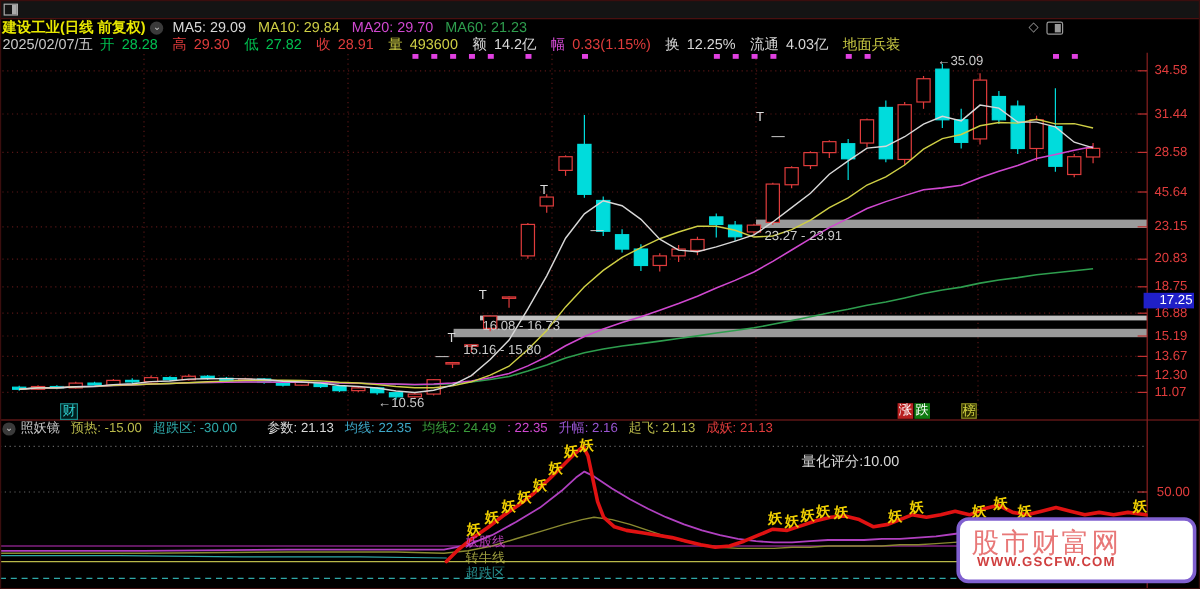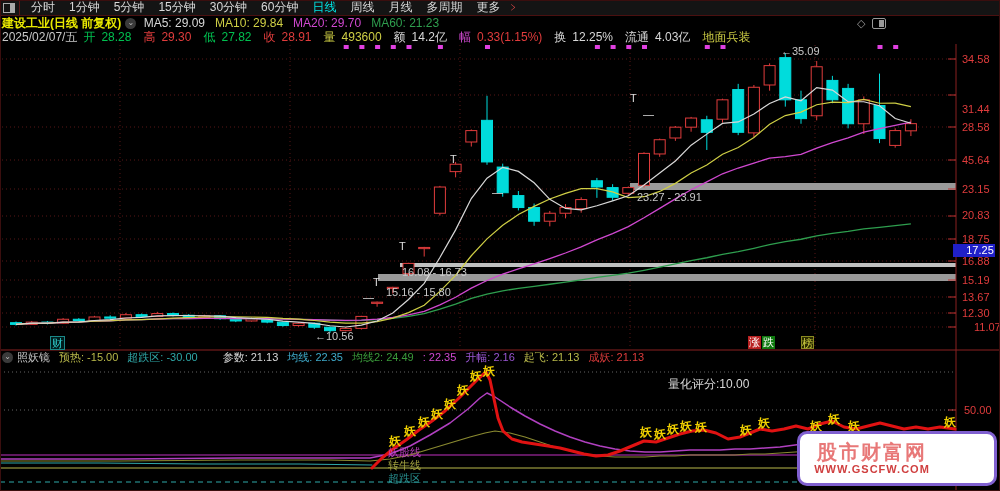--- a/index.html
+++ b/index.html
@@ -35,21 +35,21 @@
   .cur{background:#2020c8;color:#fff;text-align:center;font-size:11px;line-height:13px}
   .yao{color:#f0d000;font-weight:bold;font-size:12px;line-height:12px}
   
   #indheader{position:absolute;left:0;top:351px;width:1000px;height:13px;font-size:11px;line-height:13px;
              display:flex;align-items:center;white-space:nowrap}
   #indheader .ih{margin-right:9px}
   
   #watermark{position:absolute;left:797px;top:431px;width:200px;height:55px;background:#fff;
              border:3px solid #8060d0;border-radius:10px;display:flex;align-items:center;padding:2px 4px}
   #wm-left{flex:1;text-align:center}
-  #wm-title{font-size:20px;font-weight:bold;color:#e87878;letter-spacing:2px;line-height:22px}
+  #wm-title{font-size:23px;font-weight:normal;color:#e87878;letter-spacing:2px;line-height:22px}
   #wm-url{font-size:11px;font-weight:bold;color:#d04040;letter-spacing:1px;line-height:13px}
   #wm-right{display:flex;flex-direction:column;gap:3px}
   .wm-badge{font-size:11px;line-height:15px;color:#fff;padding:0 3px;border-radius:2px;text-align:center}
   svg{position:absolute;left:0;top:0}
 </style>
 </head>
 <body>
 
 <svg id="chartsvg" width="1000" height="491" viewBox="0 0 1000 491">
     <line x1="2" y1="59" x2="956" y2="59" stroke="#581616" stroke-dasharray="1,3"></line>
@@ -228,34 +228,20 @@
     <line x1="0" y1="468" x2="956" y2="468" stroke="#b9b94a"></line>
     <line x1="0" y1="482" x2="956" y2="482" stroke="#2fa8a8" stroke-dasharray="5,4"></line>
     <polyline points="0,463 100,463 200,464 300,464 372,465" fill="none" stroke="#2fa8a8" stroke-width="1" stroke-linejoin="round" stroke-linecap="round" stroke-opacity="1"></polyline>
     <polyline points="0,461 120,461 240,460 330,460 370,461 390,459 410,455 430,449 450,443 470,437 485,433 495,431 510,433 525,437 540,442 555,447 570,451 585,454 600,456 615,457 630,457 645,457 660,456 675,456 690,455 705,455 720,455 735,455 750,454 765,454 780,453 795,452 810,451 825,450 840,449 855,449 870,449 885,450 900,451 915,451 930,452 945,452 956,452" fill="none" stroke="#8a8a30" stroke-width="1.2" stroke-linejoin="round" stroke-linecap="round" stroke-opacity="1"></polyline>
     <polyline points="0,459 120,459 240,458 330,458 370,458 390,454 410,446 430,435 450,423 468,409 480,398 487,393 495,397 510,407 525,416 540,424 555,431 570,437 585,442 600,446 615,449 630,451 645,452 660,452 675,451 690,450 705,450 720,450 735,449 750,449 765,448 780,447 795,445 810,443 825,441 840,439 855,438 870,437 885,437 900,438 915,440 930,441 945,442 956,443" fill="none" stroke="#b040c0" stroke-width="1.5" stroke-linejoin="round" stroke-linecap="round" stroke-opacity="1"></polyline>
     <polyline points="372,468 382,458 393,449 406,440 419,430 432,421 445,411 458,399 470,387 479,378 486,372 490,380 494,399 498,418 503,431 512,439 522,442 535,444 548,446 560,448 572,451 584,454 596,456 608,455 620,451 632,446 644,441 656,442 668,438 680,434 692,431 704,430 716,433 728,439 740,437 750,433 760,429 772,431 784,429 796,426 808,429 820,424 832,421 844,427 856,429 868,426 880,423 892,426 904,429 916,427 928,429 940,427 955,429" fill="none" stroke="#e01212" stroke-width="3" stroke-linejoin="round" stroke-linecap="round" stroke-opacity="1"></polyline>
   </svg>
 
 <div id="menubar">
   <span class="winicon"></span>
-  <div id="menu-left">
-      <span class="ml">分时</span>
-      <span class="ml">1分钟</span>
-      <span class="ml">5分钟</span>
-      <span class="ml">15分钟</span>
-      <span class="ml">30分钟</span>
-      <span class="ml">60分钟</span>
-      <span class="ml active">日线</span>
-      <span class="ml">周线</span>
-      <span class="ml">月线</span>
-      <span class="ml">多周期</span>
-      <span class="ml">更多</span>
-      <span class="ml-arrow">﹥</span>
-    </div>
 </div>
 
 <div id="titlerow">
   <span class="stock">建设工业(日线 前复权)</span><span class="circicon">⌄</span>
   <span id="ma-labels"><span class="ma" style="color: rgb(216, 216, 216);">MA5: 29.09</span><span class="ma" style="color: rgb(207, 207, 69);">MA10: 29.84</span><span class="ma" style="color: rgb(208, 72, 208); margin-top: 16px;">MA20: 29.70</span><span class="ma" style="color: rgb(46, 158, 78);">MA60: 21.23</span></span>
   <span class="diamond">◇</span>
   <span class="spliticon"></span>
 </div>
 
 <div id="inforow"><span style="color: rgb(200, 200, 200); margin-left: 2px;">2025/02/07/五</span><span><span style="color: rgb(0, 192, 80);">开</span><span style="color: rgb(0, 192, 80);">28.28</span></span><span><span style="color: rgb(224, 60, 60);">高</span><span style="color: rgb(224, 60, 60);">29.30</span></span><span><span style="color: rgb(0, 192, 80);">低</span><span style="color: rgb(0, 192, 80);">27.82</span></span><span><span style="color: rgb(224, 60, 60);">收</span><span style="color: rgb(224, 60, 60);">28.91</span></span><span><span style="color: rgb(207, 207, 69);">量</span><span style="color: rgb(207, 207, 69);">493600</span></span><span><span style="color: rgb(216, 216, 216);">额</span><span style="color: rgb(216, 216, 216);">14.2亿</span></span><span><span style="color: rgb(208, 72, 208);">幅</span><span style="color: rgb(224, 60, 60);">0.33(1.15%)</span></span><span><span style="color: rgb(216, 216, 216);">换</span><span style="color: rgb(216, 216, 216);">12.25%</span></span><span><span style="color: rgb(216, 216, 216);">流通</span><span style="color: rgb(216, 216, 216);">4.03亿</span></span><span style="color: rgb(207, 207, 69);">地面兵装</span></div>
@@ -269,31 +255,31 @@
     <span class="ih" style="color: rgb(63, 169, 201);">均线: 22.35</span>
     <span class="ih" style="color: rgb(58, 154, 58);">均线2: 24.49</span>
     <span class="ih" style="color: rgb(208, 72, 208);">: 22.35</span>
     <span class="ih" style="color: rgb(154, 85, 210);">升幅: 2.16</span>
     <span class="ih" style="color: rgb(185, 185, 74);">起飞: 21.13</span>
     <span class="ih" style="color: rgb(224, 60, 60);">成妖: 21.13</span>
   </div>
 
 <div id="overlay">
     <span class="abs axis" style="left: 962px; top: 53px;">34.58</span>
-    <span class="abs axis" style="left: 962px; top: 103px;">31.44</span>
+    <span class="abs axis" style="left: 962px; top: 89px;">31.44</span>
     <span class="abs axis" style="left: 962px; top: 121px;">28.58</span>
     <span class="abs axis" style="left: 962px; top: 154px;">45.64</span>
     <span class="abs axis" style="left: 962px; top: 183px;">23.15</span>
     <span class="abs axis" style="left: 962px; top: 209px;">20.83</span>
     <span class="abs axis" style="left: 962px; top: 233px;">18.75</span>
     <span class="abs axis" style="left: 962px; top: 255px;">16.88</span>
     <span class="abs axis" style="left: 962px; top: 274px;">15.19</span>
     <span class="abs axis" style="left: 962px; top: 291px;">13.67</span>
     <span class="abs axis" style="left: 962px; top: 307px;">12.30</span>
-    <span class="abs axis" style="left: 962px; top: 321px; margin-left: 12px;">11.07</span>
+    <span class="abs axis" style="left: 962px; top: 321px;">11.07</span>
     <span class="abs cur" style="left: 953px; top: 244px; width: 42px; padding-left: 12px;">17.25</span>
     <span class="abs" style="left: 781px; top: 45px; color: rgb(200, 200, 200);">←35.09</span>
     <span class="abs" style="left: 637px; top: 191px; color: rgb(200, 200, 200);">23.27 - 23.91</span>
     <span class="abs" style="left: 402px; top: 266px; color: rgb(200, 200, 200);">16.08 - 16.73</span>
     <span class="abs" style="left: 386px; top: 286px; color: rgb(200, 200, 200);">15.16 - 15.80</span>
     <span class="abs" style="left: 315px; top: 330px; color: rgb(200, 200, 200);">←10.56</span>
     <span class="abs" style="left: 373px; top: 276px; color: rgb(221, 221, 221);">T</span>
     <span class="abs" style="left: 399px; top: 240px; color: rgb(221, 221, 221);">T</span>
     <span class="abs" style="left: 450px; top: 153px; color: rgb(221, 221, 221);">T</span>
     <span class="abs" style="left: 630px; top: 92px; color: rgb(221, 221, 221);">T</span>

